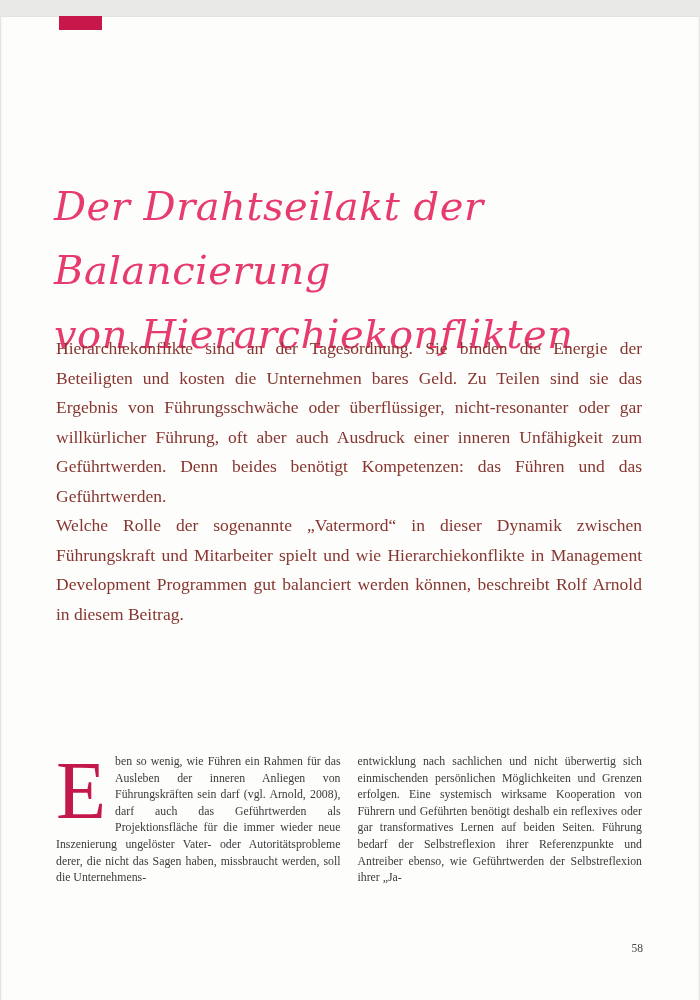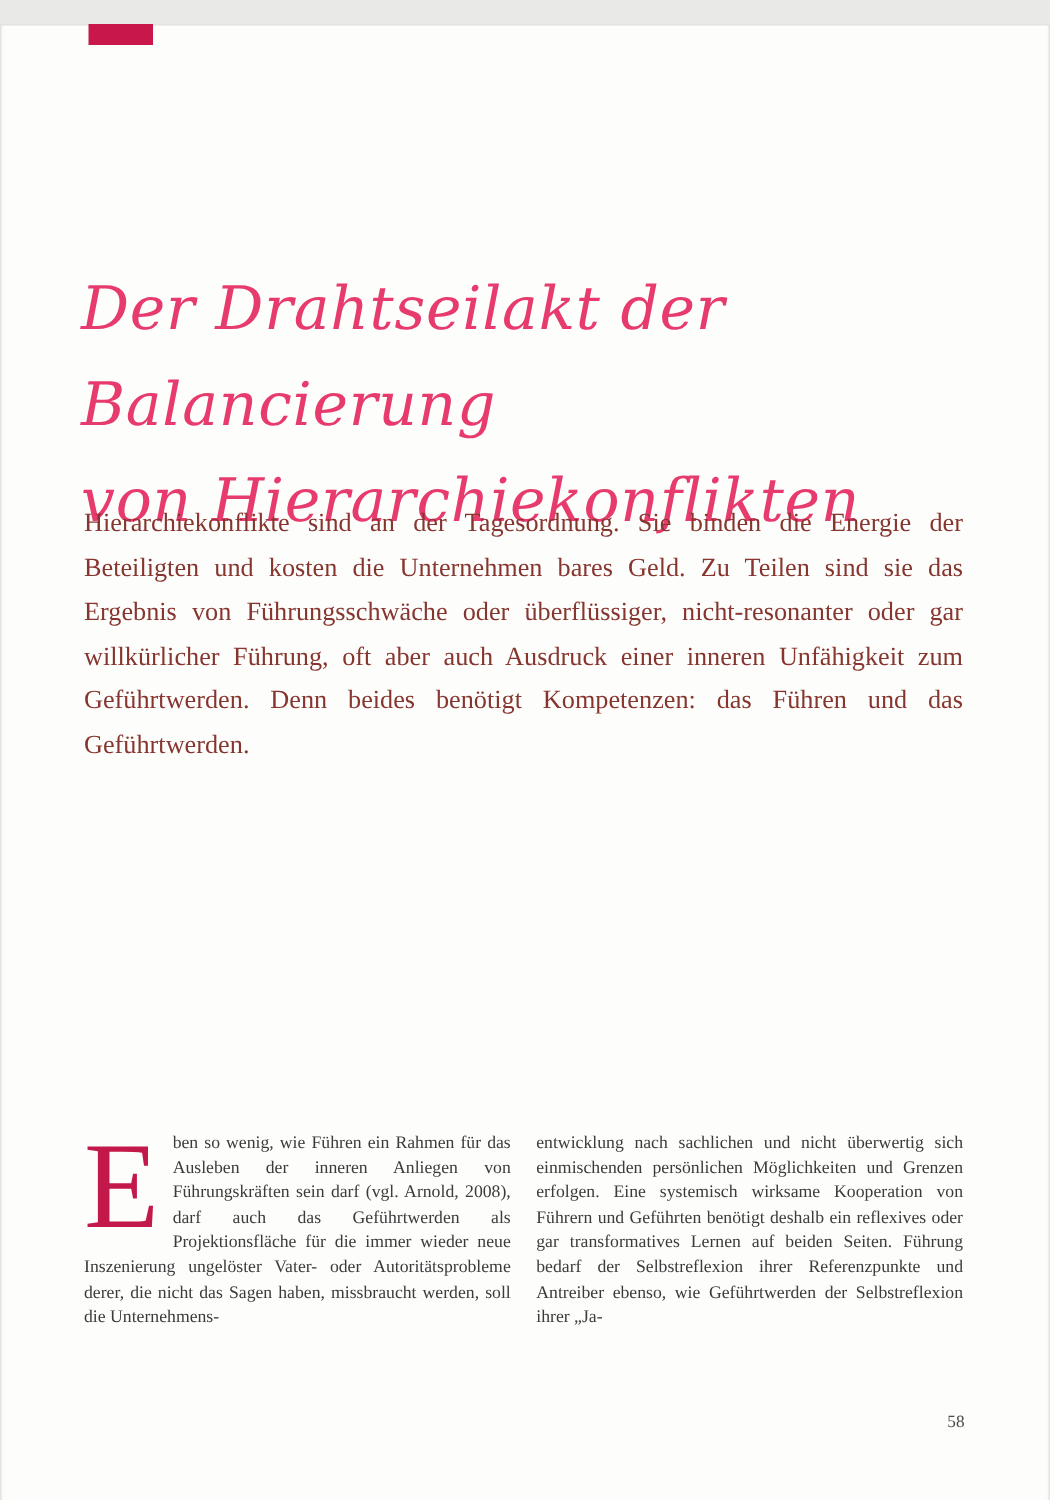--- a/index.html
+++ b/index.html
@@ -90,20 +90,21 @@
 
   <div class="corner-tab"></div>
 
   <h1 class="title">
     <span>Der Drahtseilakt der Balancierung</span><br>
     <span>von Hierarchiekonflikten</span>
   </h1>
 
   <div class="intro">
     <p>Hierarchiekonflikte sind an der Tagesordnung. Sie binden die Energie der Beteiligten und kosten die Unternehmen bares Geld. Zu Teilen sind sie das Ergebnis von Führungsschwäche oder überflüssiger, nicht-resonanter oder gar willkürlicher Führung, oft aber auch Ausdruck einer inneren Unfähigkeit zum Geführtwerden. Denn beides benötigt Kompetenzen: das Führen und das Geführtwerden.</p>
+    <p>Welche Rolle der sogenannte „Vatermord“ in dieser Dynamik zwischen Führungskraft und Mitarbeiter spielt und wie Hierarchiekonflikte in Management Development Programmen gut balanciert werden können, beschreibt Rolf Arnold in diesem Beitrag.</p>
   </div>
 
   <div class="columns">
     <div class="col">
       <span class="dropcap">E</span><span>ben so wenig, wie Führen ein Rahmen für das Ausleben der inneren Anliegen von Führungskräften sein darf (vgl. Arnold, 2008), darf auch das Geführtwerden als Projektionsfläche für die immer wieder neue Inszenierung ungelöster Vater- oder Autoritätsprobleme derer, die nicht das Sagen haben, missbraucht werden, soll die Unternehmens-</span>
     </div>
     <div class="col">
       <span>entwicklung nach sachlichen und nicht überwertig sich einmischenden persönlichen Möglichkeiten und Grenzen erfolgen. Eine systemisch wirksame Kooperation von Führern und Geführten benötigt deshalb ein reflexives oder gar transformatives Lernen auf beiden Seiten. Führung bedarf der Selbstreflexion ihrer Referenzpunkte und Antreiber ebenso, wie Geführtwerden der Selbstreflexion ihrer „Ja-</span>
     </div>
   </div>

